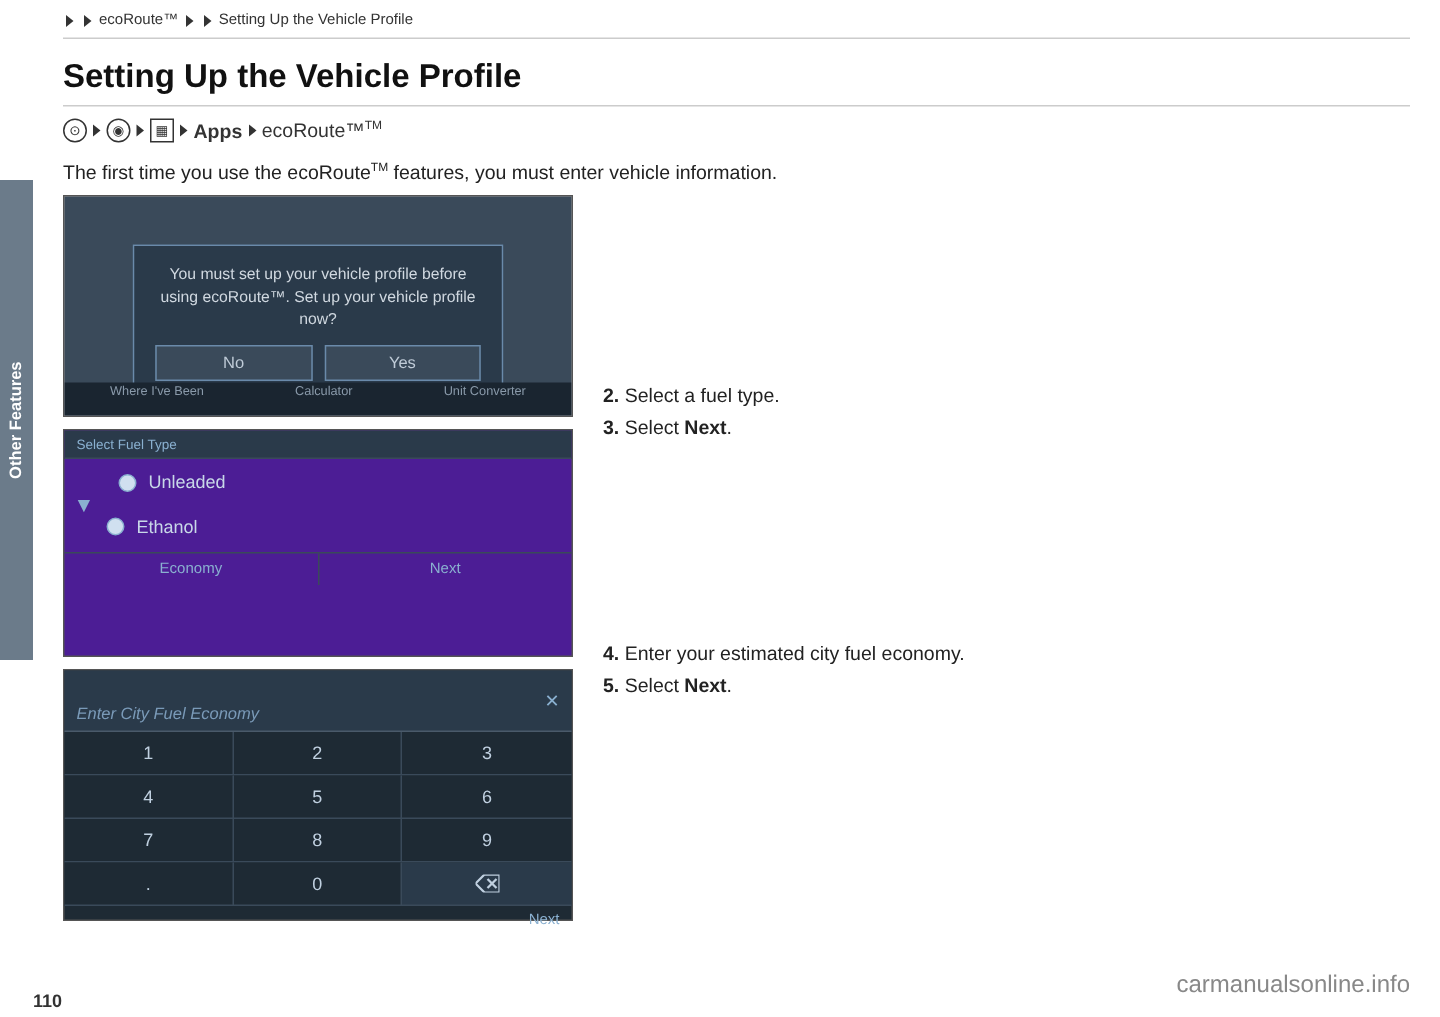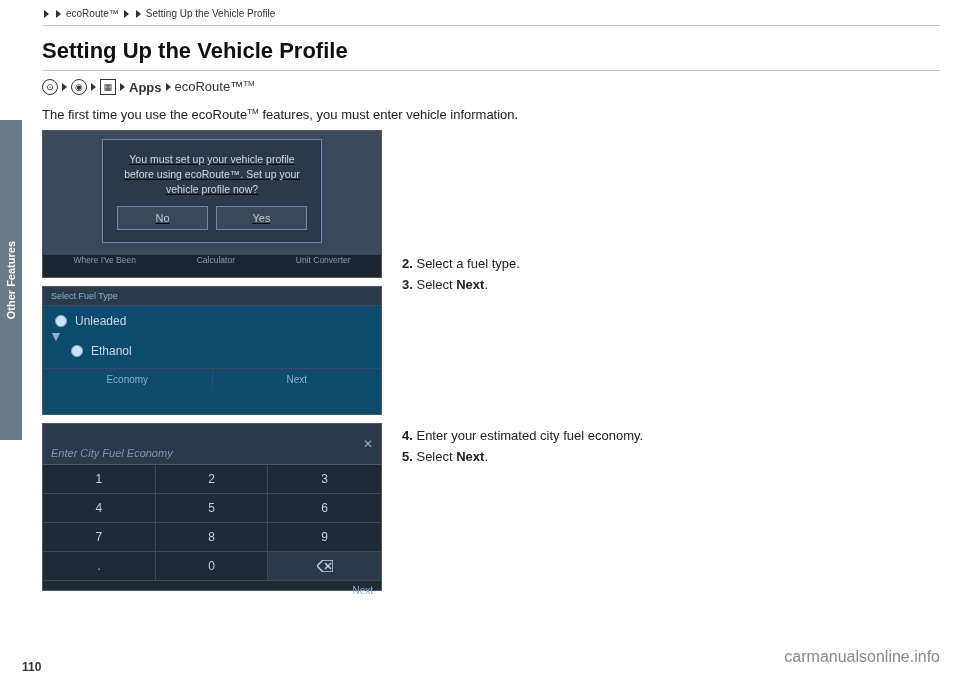--- a/index.html
+++ b/index.html
@@ -155,29 +155,28 @@
     }
 
     .screen1-bg {
       position: absolute;
       top: 0; left: 0; right: 0; bottom: 0;
       background: #3a4a5a;
     }
 
     .dialog-box {
       position: absolute;
-      top: 8px;
+      top: 32px;
       left: 50%;
       transform: translateX(-50%);
-      width: 220px;
+      width: 247px;
       background: #2a3a4a;
       border: 1px solid #6a8aaa;
       padding: 12px 14px;
       text-align: center;
-      text-decoration: underline;
     }
 
     .dialog-text {
       color: #d0d8e0;
       font-size: 10.5px;
       line-height: 1.4;
       margin-bottom: 10px;
     }
 
     .dialog-buttons {
@@ -207,22 +206,22 @@
       justify-content: space-around;
     }
 
     .bottom-bar-item {
       color: #8a9aaa;
       font-size: 8.5px;
     }
 
     
     .screen2 {
-      height: 129px;
-      background: #0c4a6e;
+      height: 152px;
+      background: #4c1d95;
     }
 
     .screen2-header {
       background: #2a3a4a;
       padding: 4px 8px;
       color: #8ab0d0;
       font-size: 9px;
       border-bottom: 1px solid #3a4a5a;
     }
 
@@ -429,21 +428,21 @@
           <span class="bottom-bar-item">Where I've Been</span>
           <span class="bottom-bar-item">Calculator</span>
           <span class="bottom-bar-item">Unit Converter</span>
         </div>
       </div>
 
       <div class="device-screen screen2" style="position:relative;">
         <div class="screen2-header">Select Fuel Type</div>
         <div style="position:relative;">
           <div class="scroll-arrow">▼</div>
-          <div class="fuel-option" style="padding-left: 12px;">
+          <div class="fuel-option" style="padding-left: 36px; align-items: flex-end;">
             <span class="fuel-radio selected"></span>
             <span>Unleaded</span>
           </div>
           <div class="fuel-option" style="padding-left: 28px;">
             <span class="fuel-radio"></span>
             <span>Ethanol</span>
           </div>
         </div>
         <div class="screen2-nav">
           <div class="screen2-nav-btn">Economy</div>

